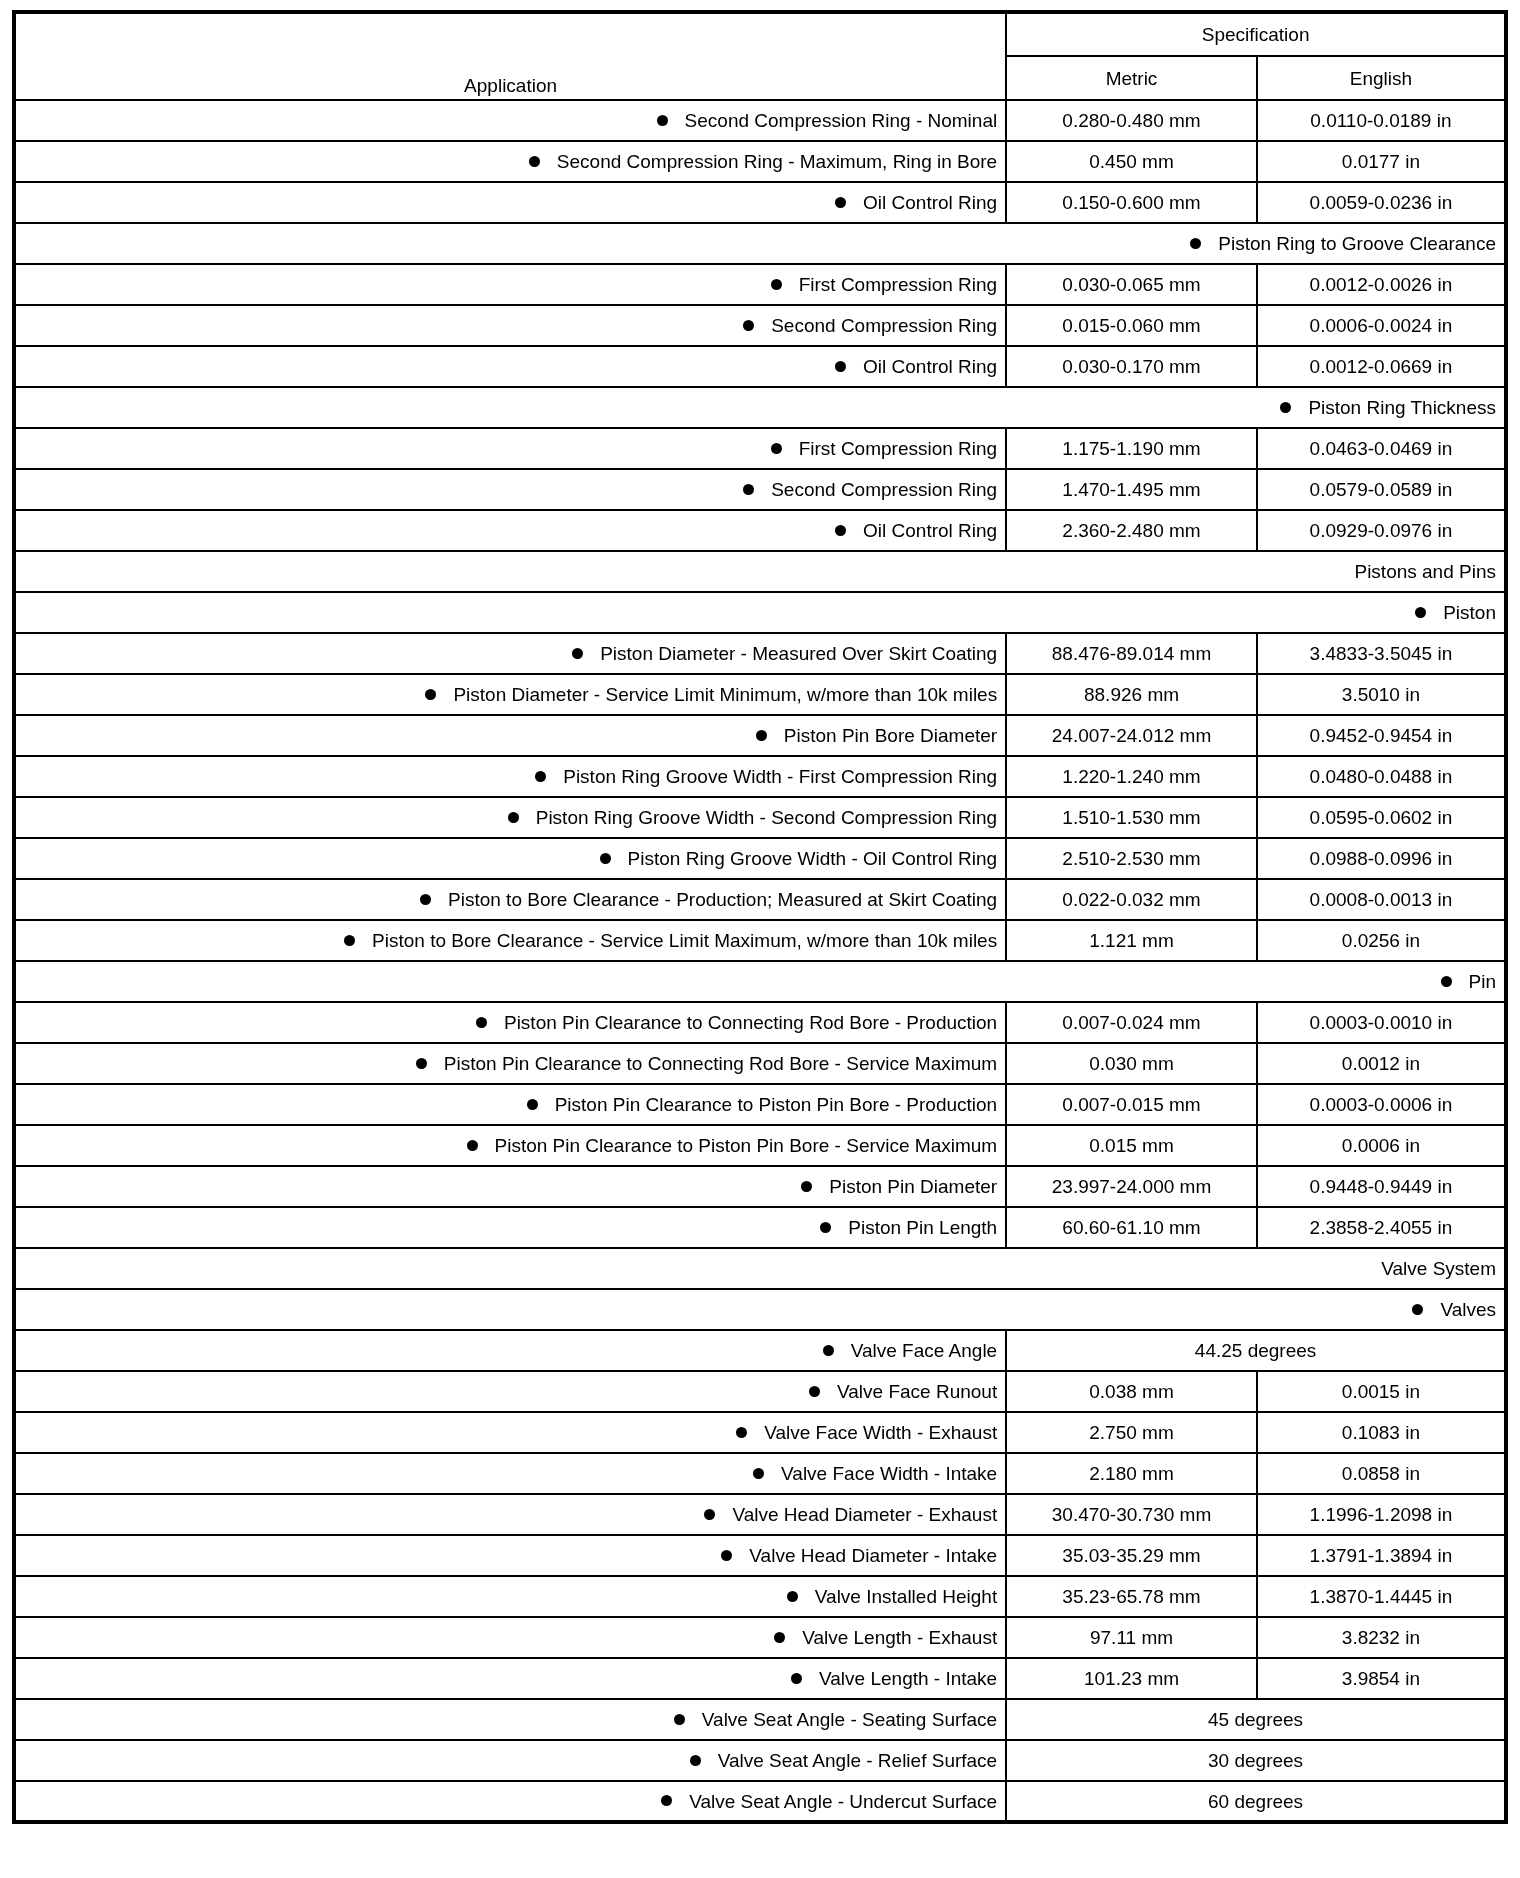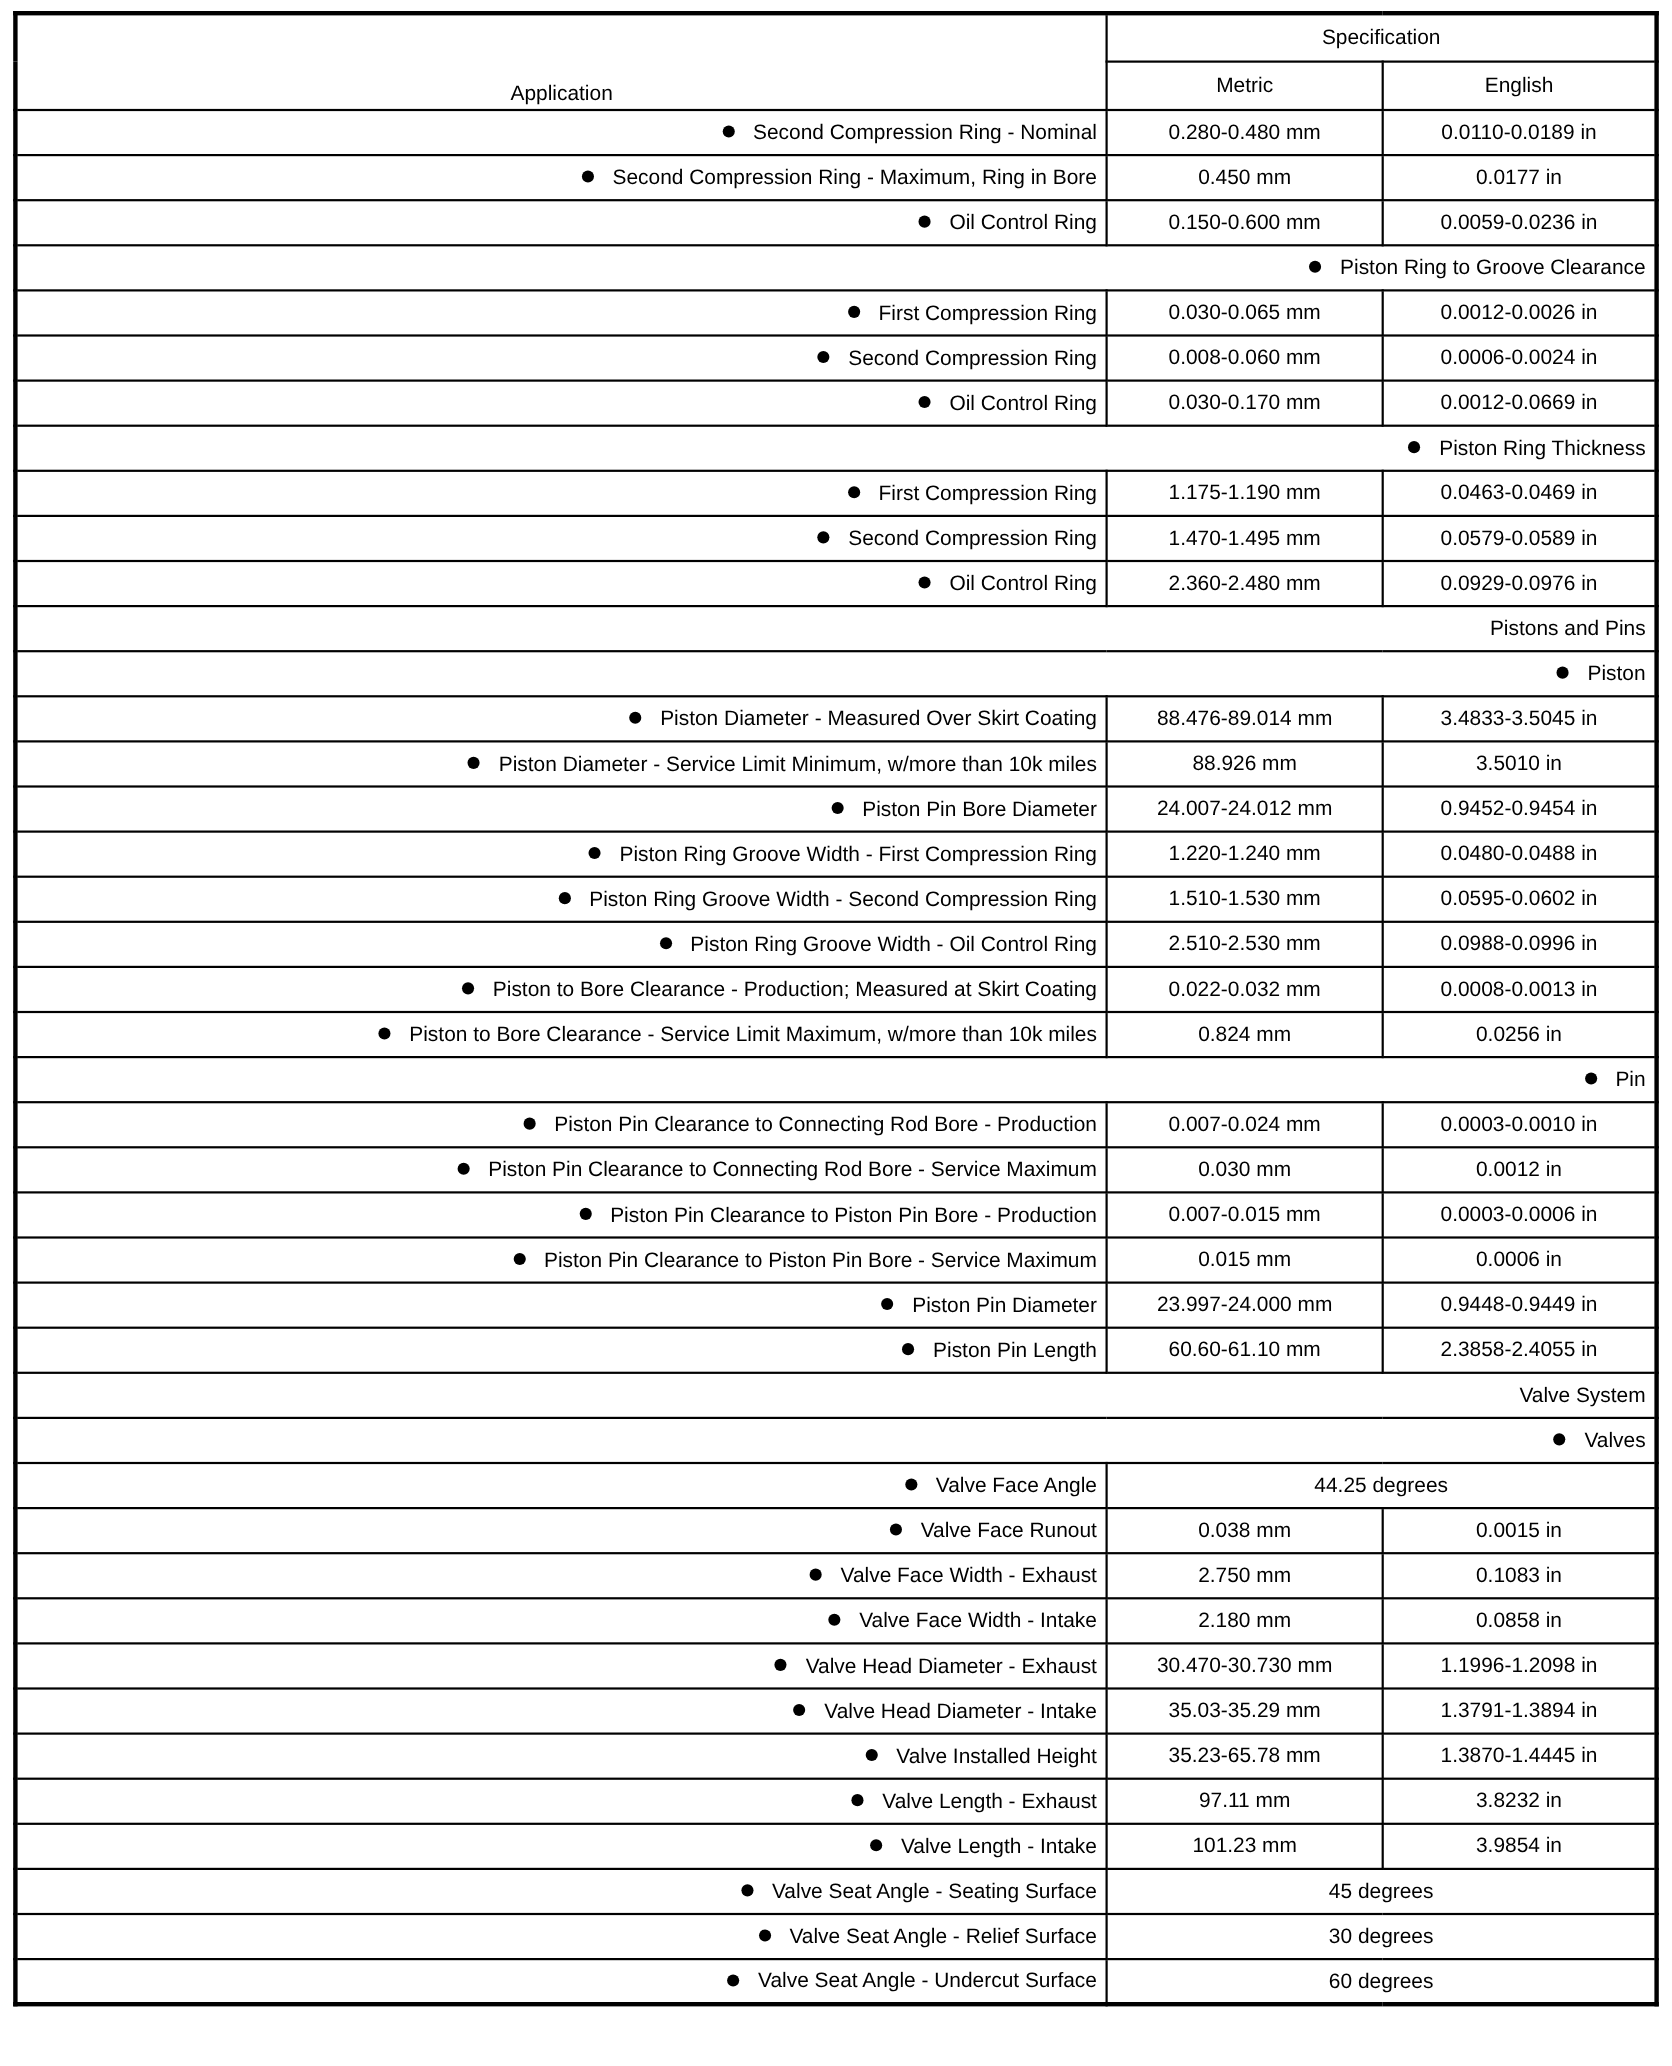--- a/index.html
+++ b/index.html
@@ -106,21 +106,21 @@
         <tr class="row">
           <td class="cell app bulleted" colspan="3"><span class="bullet"></span><span class="app-text">Piston Ring to Groove Clearance</span></td>
         </tr>
         <tr class="row">
           <td class="cell app bulleted"><span class="bullet"></span><span class="app-text">First Compression Ring</span></td>
           <td class="cell val">0.030-0.065 mm</td>
           <td class="cell val">0.0012-0.0026 in</td>
         </tr>
         <tr class="row">
           <td class="cell app bulleted"><span class="bullet"></span><span class="app-text">Second Compression Ring</span></td>
-          <td class="cell val">0.008-0.060 mm</td>
+          <td class="cell val">0.015-0.060 mm</td>
           <td class="cell val">0.0006-0.0024 in</td>
         </tr>
         <tr class="row">
           <td class="cell app bulleted"><span class="bullet"></span><span class="app-text">Oil Control Ring</span></td>
           <td class="cell val">0.030-0.170 mm</td>
           <td class="cell val">0.0012-0.0669 in</td>
         </tr>
         <tr class="row">
           <td class="cell app bulleted" colspan="3"><span class="bullet"></span><span class="app-text">Piston Ring Thickness</span></td>
         </tr>
@@ -175,21 +175,21 @@
           <td class="cell val">2.510-2.530 mm</td>
           <td class="cell val">0.0988-0.0996 in</td>
         </tr>
         <tr class="row">
           <td class="cell app bulleted"><span class="bullet"></span><span class="app-text">Piston to Bore Clearance - Production; Measured at Skirt Coating</span></td>
           <td class="cell val">0.022-0.032 mm</td>
           <td class="cell val">0.0008-0.0013 in</td>
         </tr>
         <tr class="row">
           <td class="cell app bulleted"><span class="bullet"></span><span class="app-text">Piston to Bore Clearance - Service Limit Maximum, w/more than 10k miles</span></td>
-          <td class="cell val">0.824 mm</td>
+          <td class="cell val">1.121 mm</td>
           <td class="cell val">0.0256 in</td>
         </tr>
         <tr class="row">
           <td class="cell app bulleted" colspan="3"><span class="bullet"></span><span class="app-text">Pin</span></td>
         </tr>
         <tr class="row">
           <td class="cell app bulleted"><span class="bullet"></span><span class="app-text">Piston Pin Clearance to Connecting Rod Bore - Production</span></td>
           <td class="cell val">0.007-0.024 mm</td>
           <td class="cell val">0.0003-0.0010 in</td>
         </tr>

